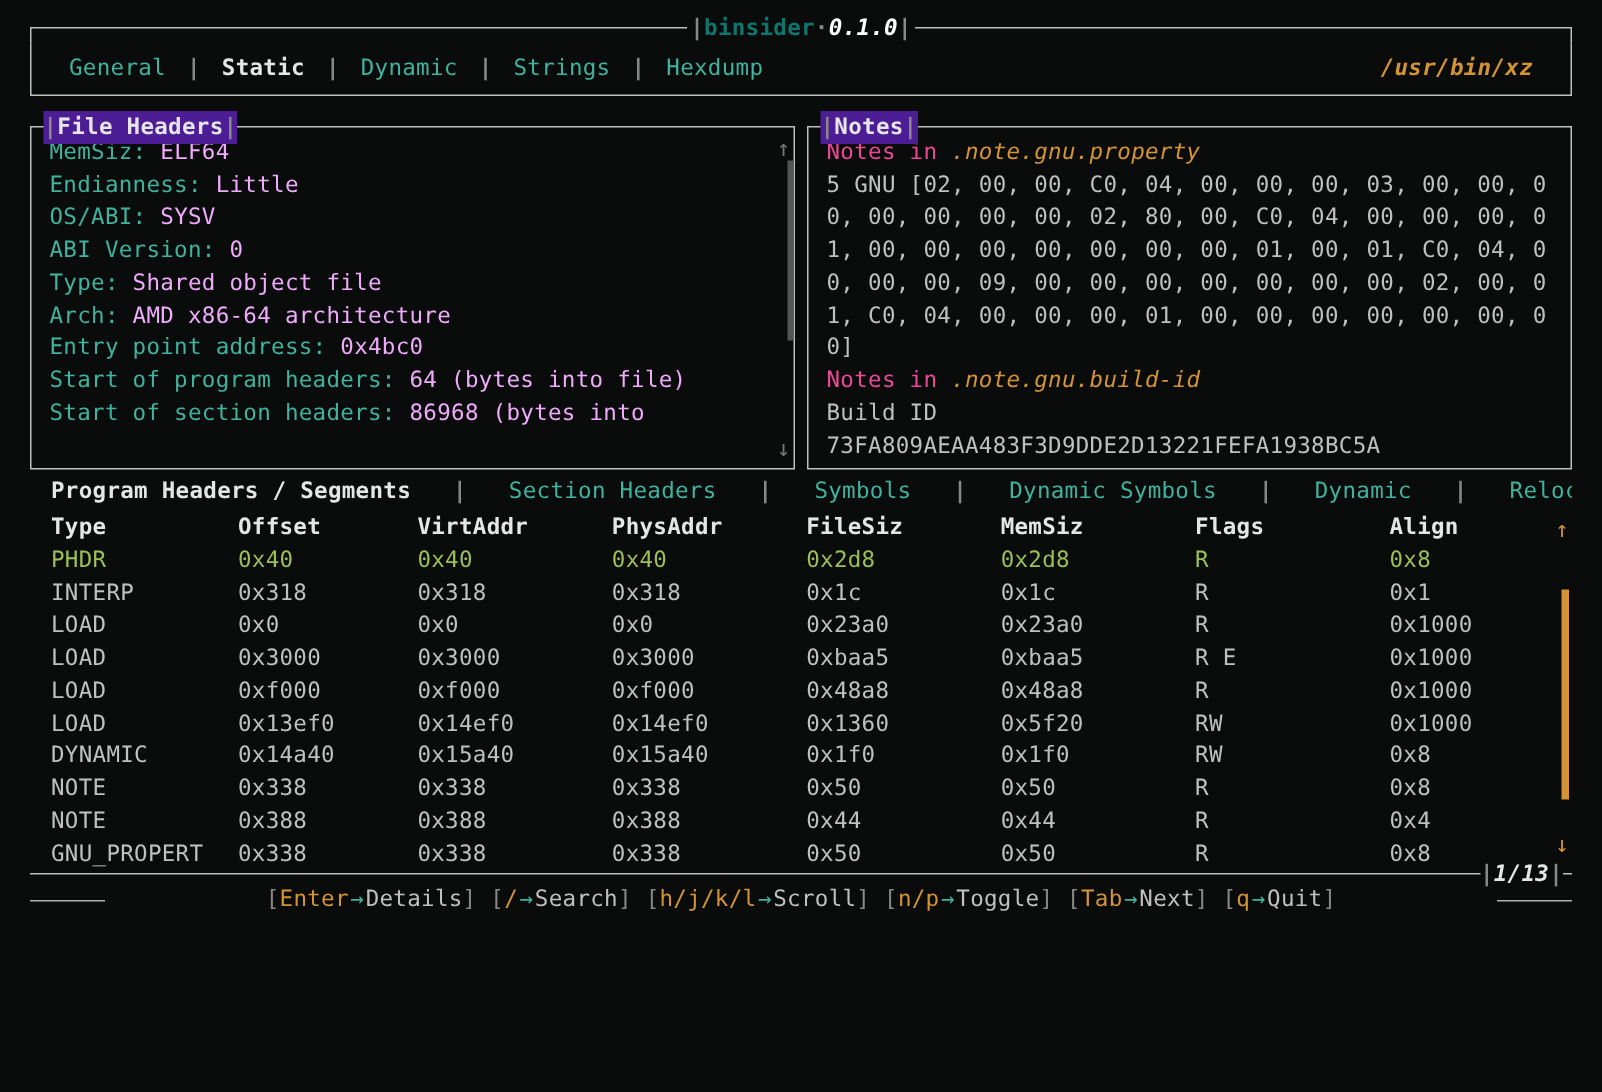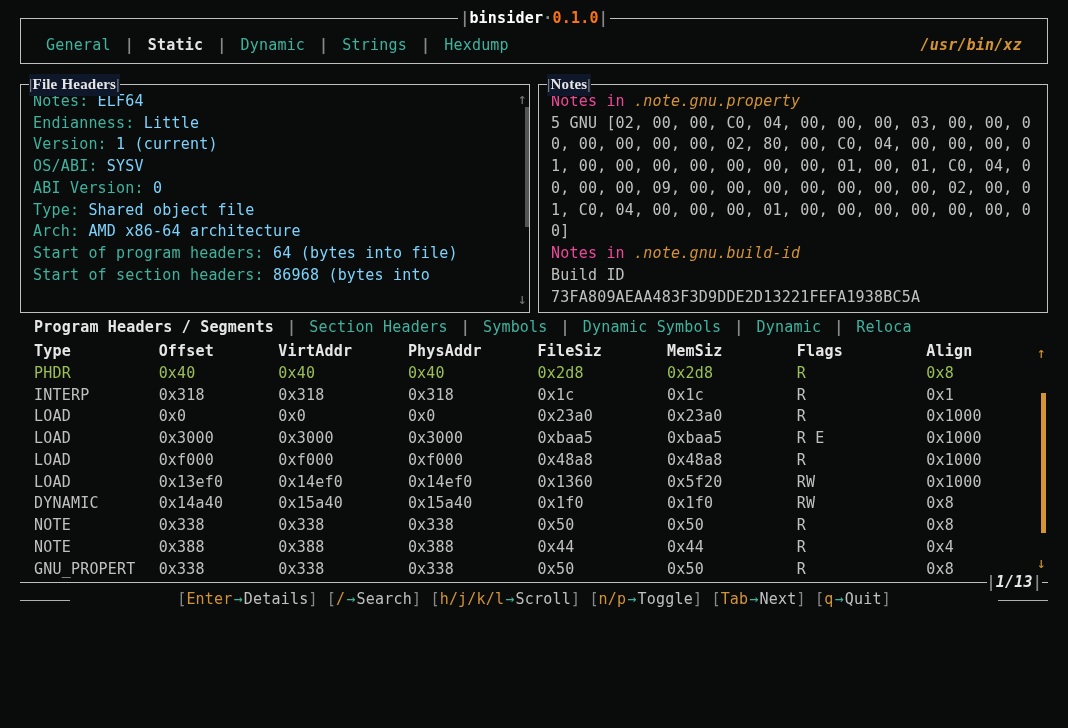--- a/index.html
+++ b/index.html
@@ -22,22 +22,22 @@
   }
   .title-bar .title {
     position: relative;
     top: -11px;
     display: inline-block;
     background: #0a0c0c;
     padding: 0 2px;
     font-weight: bold;
   }
   .title-bar .title .sep { color: #888; }
-  .title-bar .title .name { color: #ffffff; }
-  .title-bar .title .ver { color: #f97316; }
+  .title-bar .title .name { color: #0f766e; }
+  .title-bar .title .ver { color: #ffffff; font-style: italic; }
   .nav-bar {
     border: 1px solid #c0c0c0;
     border-top: none;
     padding: 6px 23px;
     display: flex;
     align-items: center;
     gap: 0;
     margin-bottom: 20px;
   }
   .tab {
@@ -62,52 +62,51 @@
     position: relative;
     border: 1px solid #c0c0c0;
     padding: 6px 10px 4px 12px;
     flex: 1;
     min-width: 0;
   }
   .panel-title {
     position: absolute;
     top: -11px;
     left: 8px;
-    background: #0f172a;
+    background: #4c1d95;
     padding: 0 0px;
     color: #c0c0c0;
-    font-family: Liberation Serif, serif;
   }
   .panel-title .txt { color: #e6e6e6; font-weight: bold; }
   .panel-title .bar { color: #888; font-weight: bold; }
   .scroll-mark {
     position: absolute;
     right: 2px;
     color: #777;
   }
   .scroll-mark.up { top: 4px; }
   .scroll-mark.dn { bottom: 2px; }
   .scroll-strip {
     position: absolute;
     right: 0px;
     top: 22px;
     width: 4px;
     height: 120px;
     background: #555;
   }
 
   .kv .k { color: #3fb39e; }
-  .kv .v { color: #7dd3fc; }
+  .kv .v { color: #f0abfc; }
   .notes .in { color: #ec4899; }
   .notes .sec { color: #d49335; font-style: italic; }
   .notes .mono { color: #c0c0c0; word-break: break-all; }
 
   .mid-tabs {
     display:flex;
-    gap: 1px;
+    gap: 16px;
     padding: 2px 8px 2px 14px;
     color: #3fb39e;
     align-items: flex-start;
     white-space: nowrap;
     overflow: hidden;
   }
   .mid-tabs .active { color: #e6e6e6; font-weight: bold; }
   .mid-tabs .sep { color: #888; padding: 0 12px;font-weight:bold; }
 
   .table-wrap {
@@ -199,27 +198,27 @@
   <span class="path">/usr/bin/xz</span>
 </div>
 
 <div class="panels">
   <div class="panel">
     <div class="panel-title"><span class="bar">|</span><span class="txt">File Headers</span><span class="bar">|</span></div>
     <div class="scroll-mark up">↑</div>
     <div class="scroll-mark dn">↓</div>
     <div class="scroll-strip"></div>
     <div class="kv" id="fh-rows">
-        <div><span class="k">Notes:</span><span class="v"> ELF64</span></div>
+        <div><span class="k">MemSiz:</span><span class="v"> ELF64</span></div>
         <div><span class="k">Endianness:</span><span class="v"> Little</span></div>
-        <div><span class="k">Version:</span><span class="v"> 1 (current)</span></div>
         <div><span class="k">OS/ABI:</span><span class="v"> SYSV</span></div>
         <div><span class="k">ABI Version:</span><span class="v"> 0</span></div>
         <div><span class="k">Type:</span><span class="v"> Shared object file</span></div>
         <div><span class="k">Arch:</span><span class="v"> AMD x86-64 architecture</span></div>
+        <div><span class="k">Entry point address:</span><span class="v"> 0x4bc0</span></div>
         <div><span class="k">Start of program headers:</span><span class="v"> 64 (bytes into file)</span></div>
         <div><span class="k">Start of section headers:</span><span class="v"> 86968 (bytes into</span></div>
       </div>
   </div>
 
   <div class="panel">
     <div class="panel-title"><span class="bar">|</span><span class="txt">Notes</span><span class="bar">|</span></div>
     <div class="notes">
       <div><span class="in">Notes in</span> <span class="sec">.note.gnu.property</span></div>
       <div class="mono">5 GNU [02, 00, 00, C0, 04, 00, 00, 00, 03, 00, 00, 00, 00, 00, 00, 00, 02, 80, 00, C0, 04, 00, 00, 00, 01, 00, 00, 00, 00, 00, 00, 00, 01, 00, 01, C0, 04, 00, 00, 00, 09, 00, 00, 00, 00, 00, 00, 00, 02, 00, 01, C0, 04, 00, 00, 00, 01, 00, 00, 00, 00, 00, 00, 00]</div>

